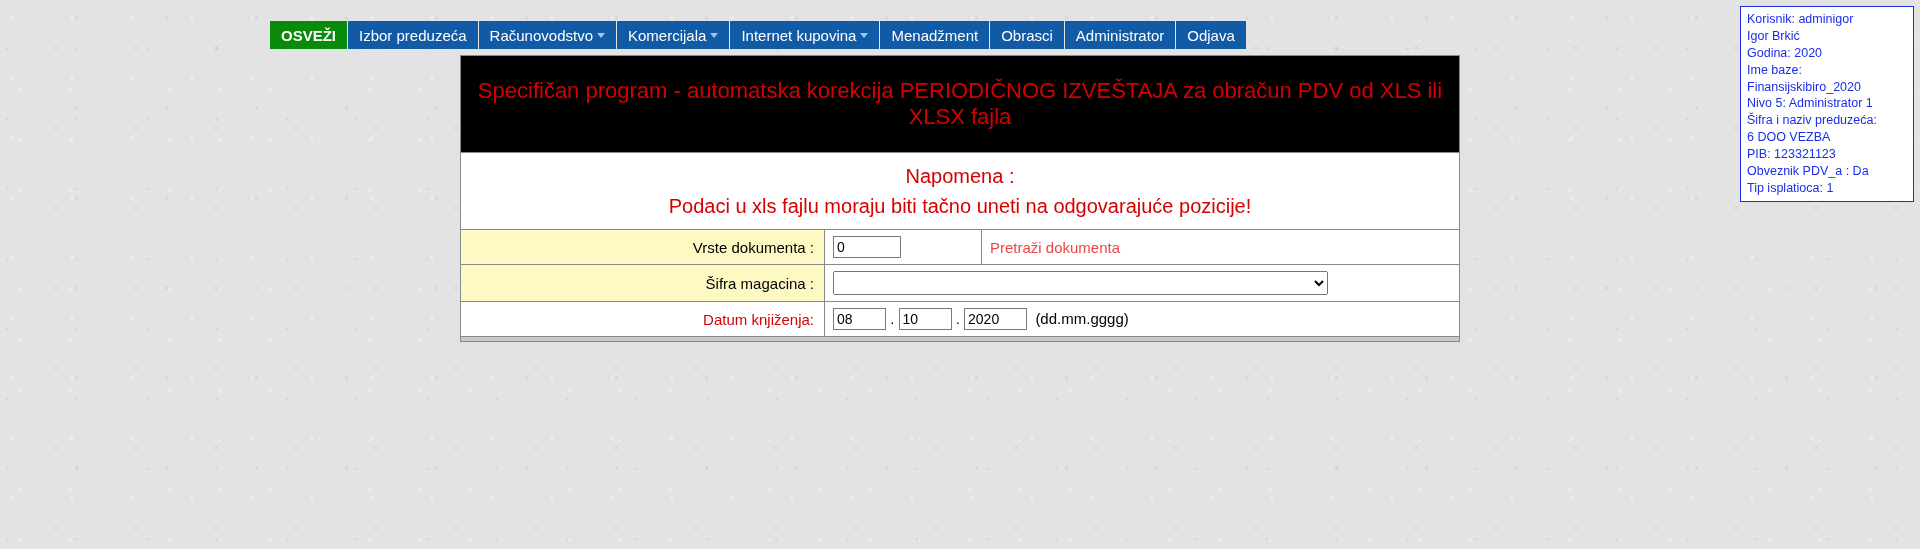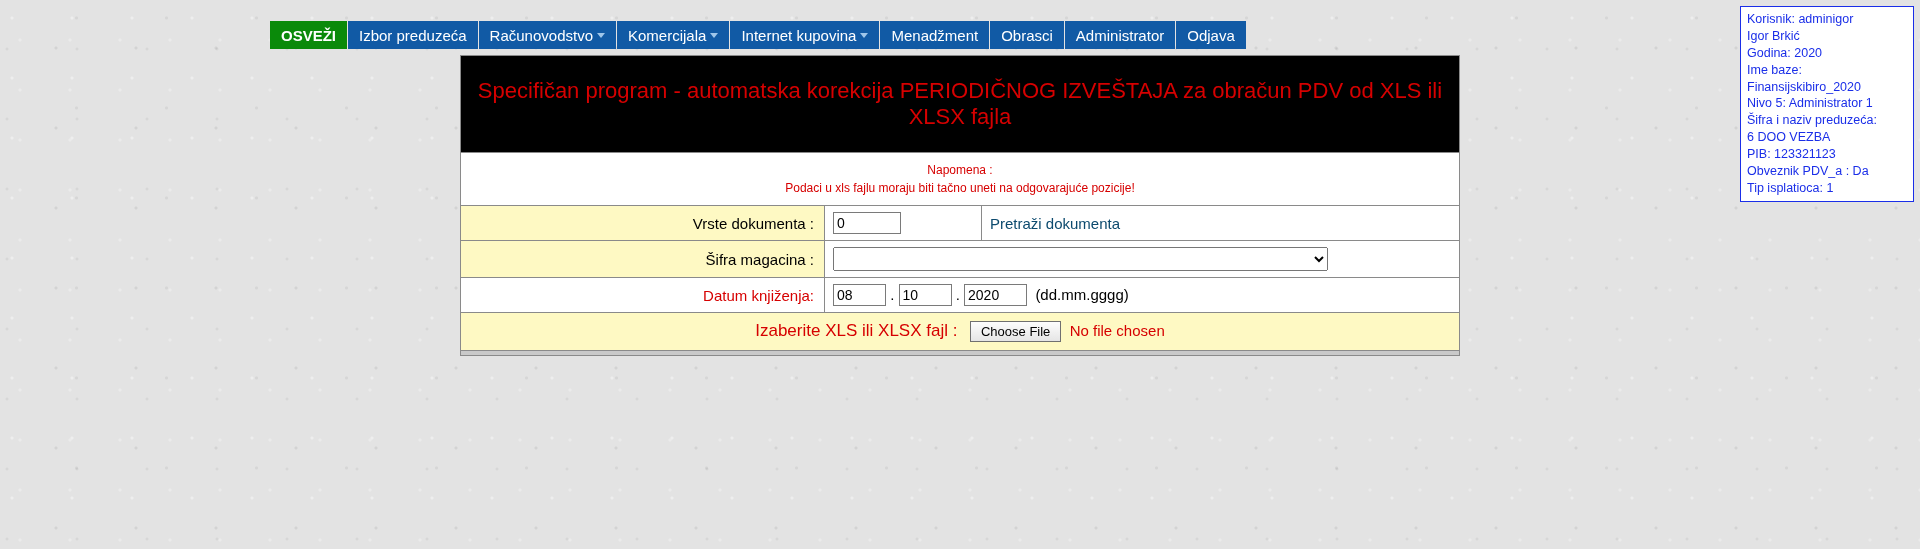--- a/index.html
+++ b/index.html
@@ -84,29 +84,29 @@
     background: #000000;
     text-align: center;
     font-size: 22px;
     color: #d60000;
     padding: 22px 8px !important;
   }
   .note {
     background: #ffffff;
     text-align: center;
     color: #d60000;
-    font-size: 12px;
+    font-size: 20px;
     line-height: 1.5;
     padding: 8px !important;
   }
   .grey { background: #fef9c3; }
   .white { background: #ffffff; }
   .lbl-right { text-align: right; padding-right: 10px !important; }
   .red { color: #d60000; }
-  .bluelink { color: #0c4a6e; cursor: pointer; margin-top: 33px; }
+  .bluelink { color: #ef4444; cursor: pointer; margin-top: 33px; }
   input[type=text] {
     font-size: 14px;
     padding: 1px 3px;
     border: 1px solid #7a7a7a;
     height: 18px;
   }
   select {
     font-size: 14px;
     height: 24px;
   }
@@ -217,28 +217,20 @@
   <tr>
     <td class="white lbl-right red">Datum knjiženja:</td>
     <td class="white" colspan="3">
       <input type="text" style="width: 45px;" value="08"> .
       <input type="text" style="width: 45px;" value="10"> .
       <input type="text" style="width: 55px;" value="2020">
       &nbsp;<span>(dd.mm.gggg)</span>
     </td>
   </tr>
 
-  <tr>
-    <td class="grey" colspan="4" style="text-align:center; padding:8px">
-      <span class="red" style="font-size:17px">Izaberite XLS ili XLSX fajl :</span>
-      &nbsp;
-      <span class="filebtn">Choose File</span>
-      &nbsp;<span class="red">No file chosen</span>
-    </td>
-  </tr>
 
   <tr class="thin-sep">
           <td colspan="4"></td>
         </tr>
 
 </tbody>
     </table>
 </div>
 
 </body></html>

